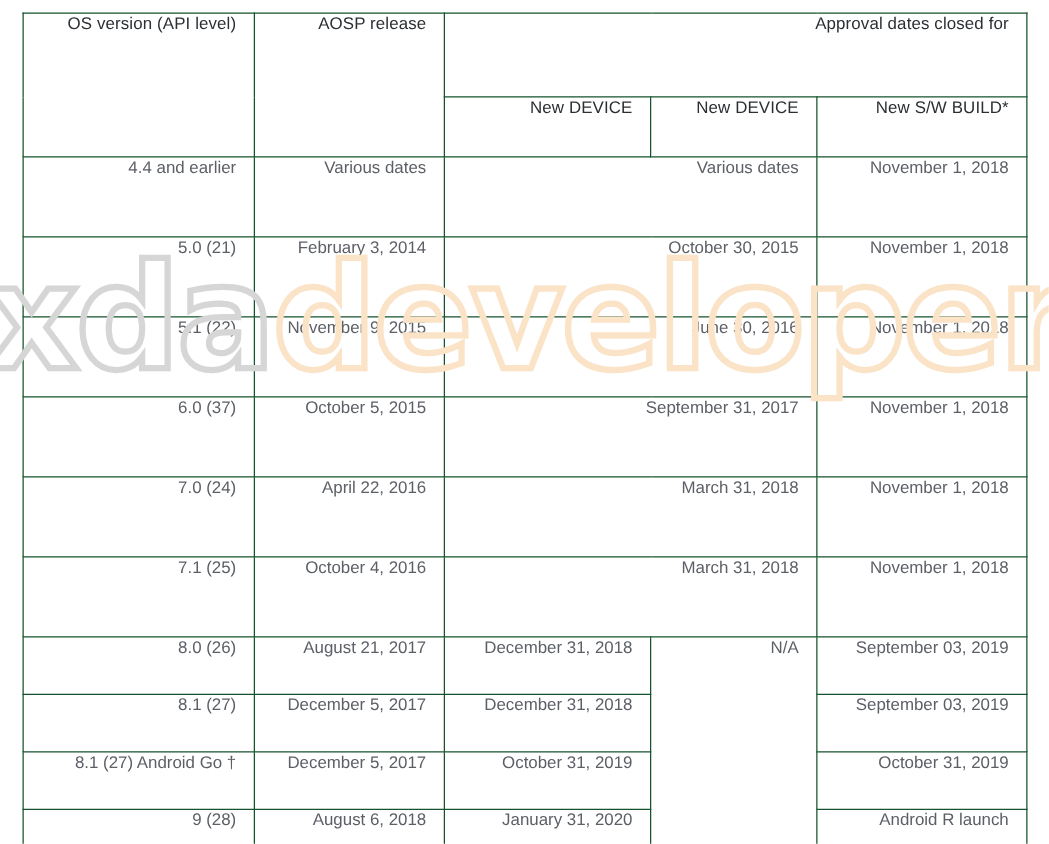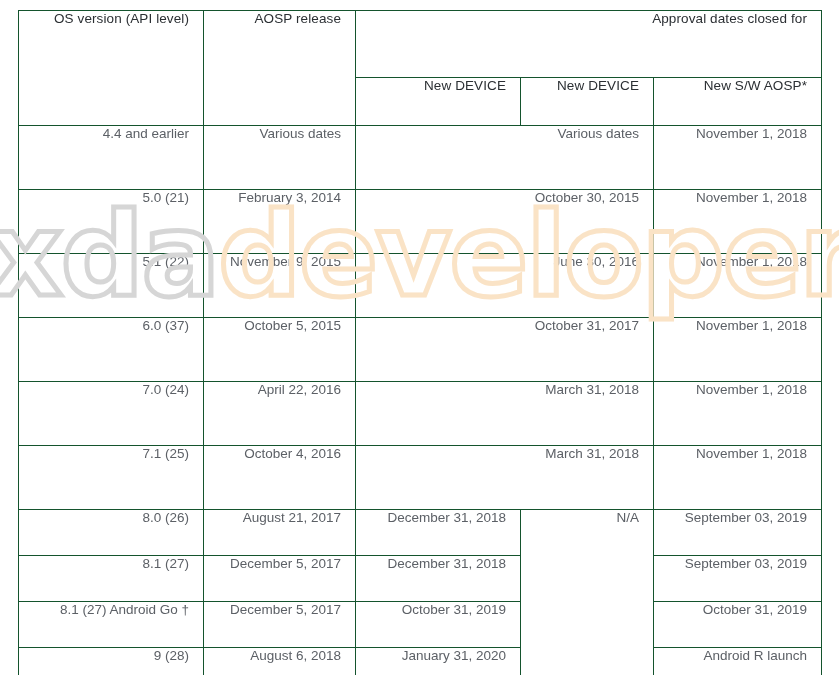--- a/index.html
+++ b/index.html
@@ -122,21 +122,21 @@
       </colgroup>
       <thead>
         <tr class="r-head-top">
           <th class="hdr pad-top-mid" rowspan="2">OS version (API level)</th>
           <th class="hdr pad-top-mid" rowspan="2">AOSP release</th>
           <th class="hdr pad-top-mid" colspan="3">Approval dates closed for</th>
         </tr>
         <tr class="r-head-sub">
           <th class="hdr pad-top-sm">New DEVICE</th>
           <th class="hdr pad-top-sm">New DEVICE</th>
-          <th class="hdr pad-top-sm">New S/W AOSP*</th>
+          <th class="hdr pad-top-sm">New S/W BUILD*</th>
         </tr>
       </thead>
       <tbody>
 
         <tr class="r-tall">
           <td class="cell pad-top-big">4.4 and earlier</td>
           <td class="cell pad-top-big">Various dates</td>
           <td class="cell pad-top-big" colspan="2">Various dates</td>
           <td class="cell pad-top-big">November 1, 2018</td>
         </tr>
@@ -151,21 +151,21 @@
         <tr class="r-tall">
           <td class="cell pad-top-big">5.1 (22)</td>
           <td class="cell pad-top-big">November 9, 2015</td>
           <td class="cell pad-top-big" colspan="2">June 30, 2016</td>
           <td class="cell pad-top-big">November 1, 2018</td>
         </tr>
 
         <tr class="r-tall">
           <td class="cell pad-top-big">6.0 (37)</td>
           <td class="cell pad-top-big">October 5, 2015</td>
-          <td class="cell pad-top-big" colspan="2">October 31, 2017</td>
+          <td class="cell pad-top-big" colspan="2">September 31, 2017</td>
           <td class="cell pad-top-big">November 1, 2018</td>
         </tr>
 
         <tr class="r-tall">
           <td class="cell pad-top-big">7.0 (24)</td>
           <td class="cell pad-top-big">April 22, 2016</td>
           <td class="cell pad-top-big" colspan="2">March 31, 2018</td>
           <td class="cell pad-top-big">November 1, 2018</td>
         </tr>
 

